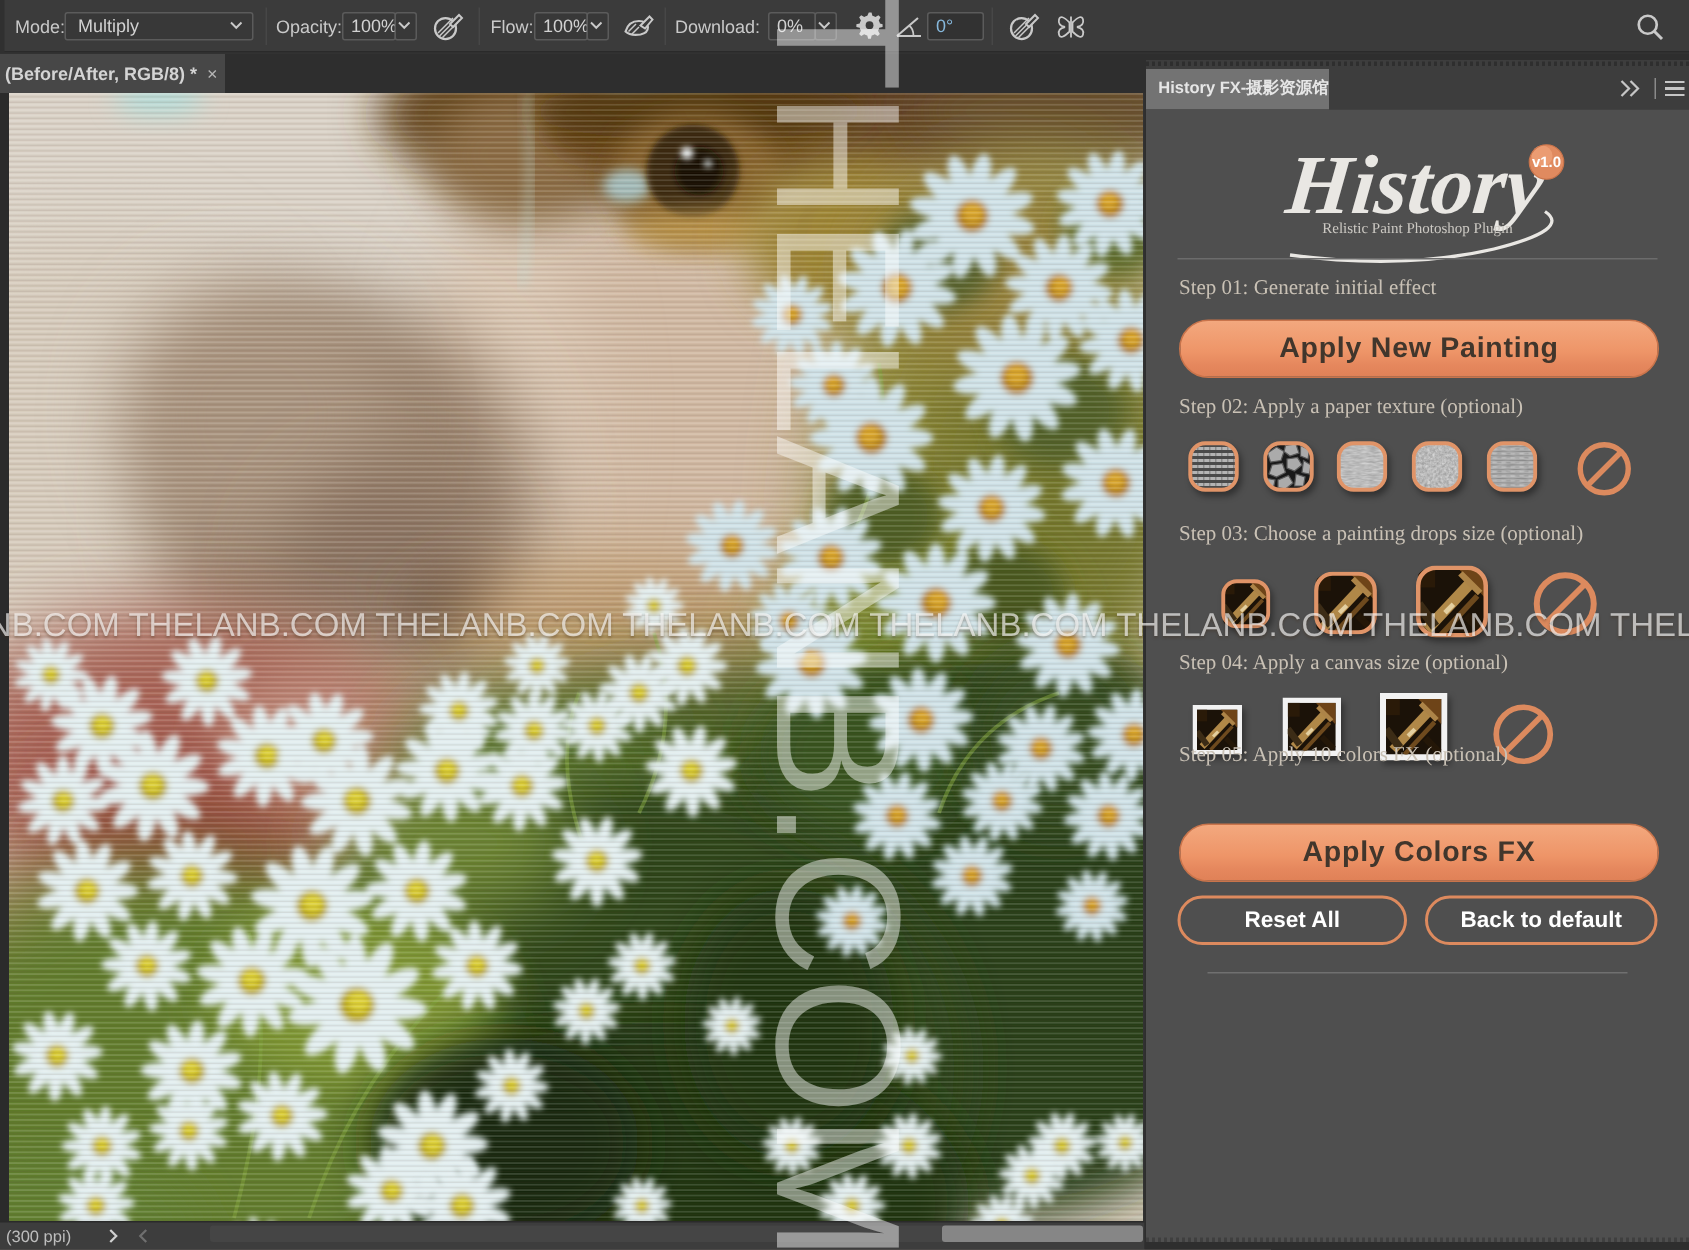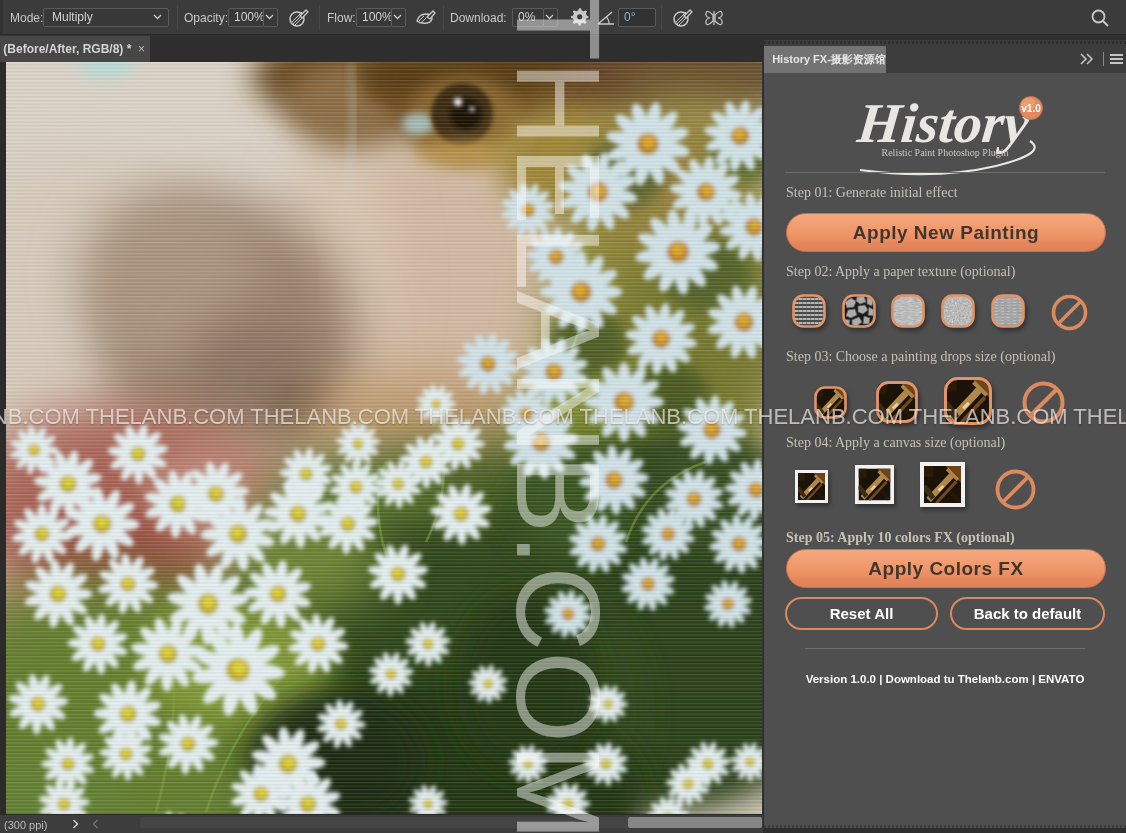--- a/index.html
+++ b/index.html
@@ -515,26 +515,25 @@
     </svg>
     <svg class="abs" style="left:156px; top:389px; filter:drop-shadow(2px 3px 2px rgba(0,0,0,0.38));" width="45" height="45" viewBox="0 0 45 45">
       <rect width="45" height="45" fill="#f2f2f2"></rect>
       <use href="#dropart" x="4" y="4" width="37" height="37"></use>
     </svg>
     <svg class="abs" style="left:231px; top:396px;" width="41" height="41" viewBox="0 0 41 41">
       <circle cx="20.5" cy="20.5" r="18" fill="none" stroke="#dc8a5e" stroke-width="3.8"></circle>
       <line x1="7.5" y1="33.5" x2="33.5" y2="7.5" stroke="#dc8a5e" stroke-width="3.8"></line>
     </svg>
 
-    <div class="step" style="top:457px;font-weight:bold;">Step 05: Apply 10 colors FX (optional)</div>
+    <div class="step" style="top:423px;">Step 05: Apply 10 colors FX (optional)</div>
     <div class="obtn" style="top:476px;">Apply Colors FX</div>
 
     <div class="gbtn" style="left:186px; top:524px; width:155px;">Back to default</div>
     <div class="gbtn" style="left:21px; top:524px; width:153px;">Reset All</div>
 
     <div class="divider" style="left:41px; top:575px; width:280px; background:#707070;"></div>
     <div class="abs" style="left:0; top:752px; width:362px; height:3px; background-image:repeating-linear-gradient(90deg,#3f3f3f 0 2px,#4f4f4f 2px 4px);"></div>
-    <div class="abs" style="left:0; top:600px; width:362px; text-align:center; font-size:11.5px; font-weight:bold; color:#fdfdfd;">Version 1.0.0 | Download tu Thelanb.com | ENVATO</div>
   </div>
 </div>
 
 <div class="abs" id="wm-v">THELANB.COM</div>
 <div class="abs" id="wm-h">THELANB.COM THELANB.COM THELANB.COM THELANB.COM THELANB.COM THELANB.COM THELANB.COM THELANB.COM</div>
 
 </body></html>

